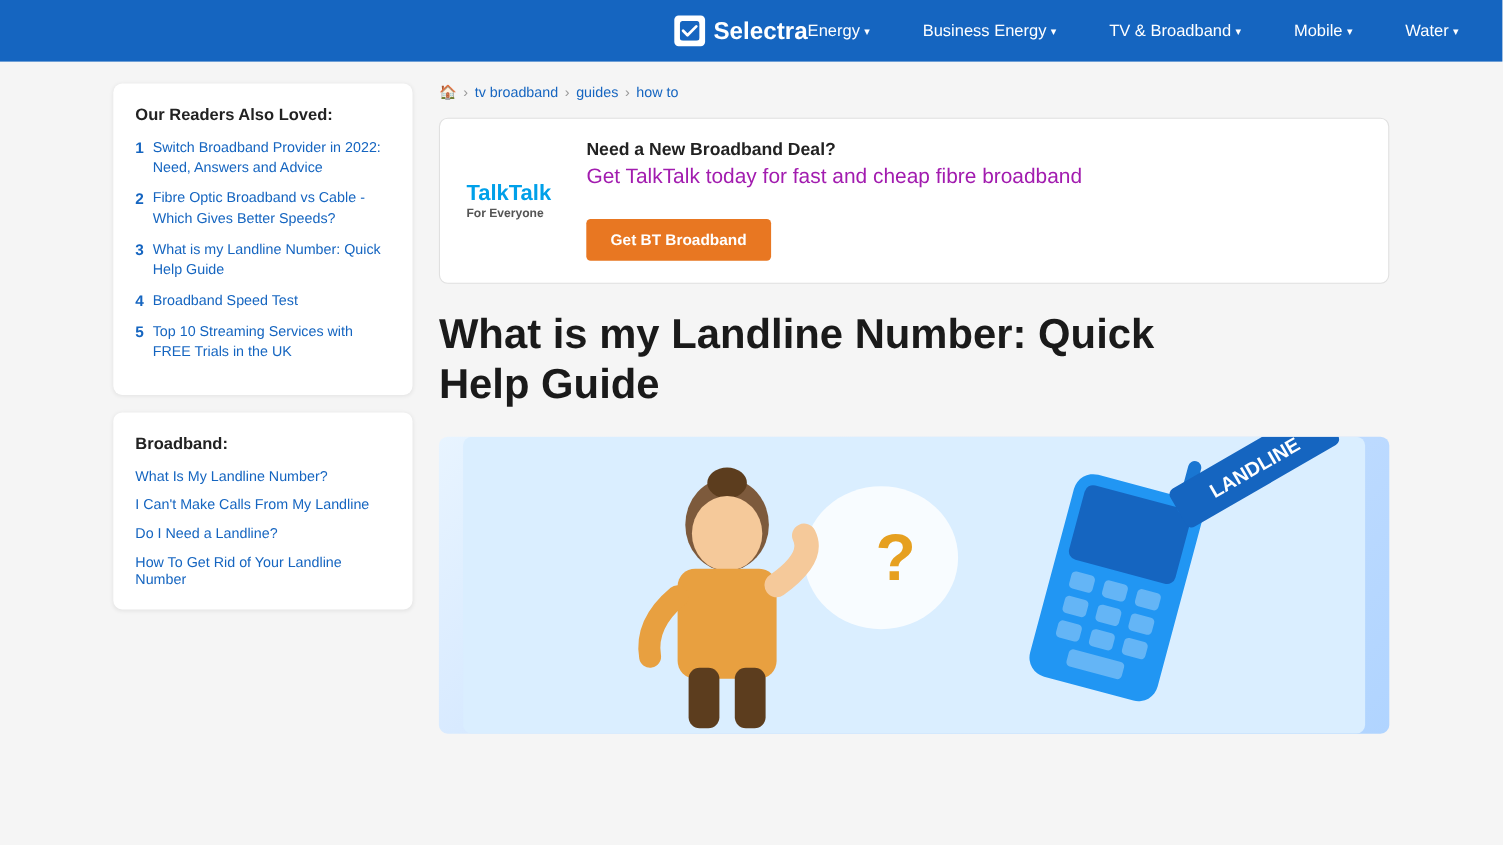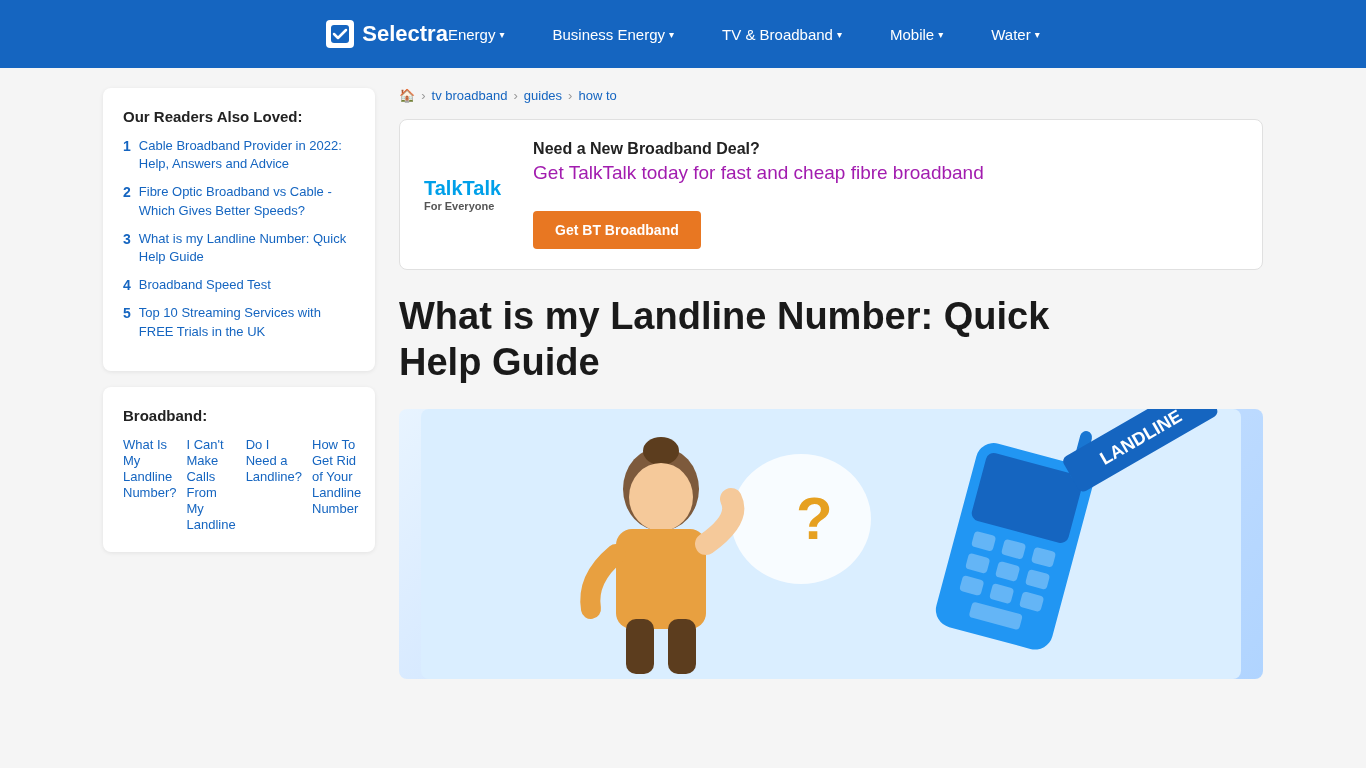--- a/index.html
+++ b/index.html
@@ -2,24 +2,24 @@
 <html><head>
   <meta charset="utf-8">
   <style>
     * { margin: 0; padding: 0; box-sizing: border-box; }
     body { font-family: Arial, sans-serif; background: #f5f5f5; color: #333; font-size: 14px; }
 
     
     .header {
       background: #1565c0;
       padding: 0 40px;
-      height: 68px;
-      display: flex;
-      align-items: center;
-      justify-content: center;
+      height: 56px;
+      display: flex;
+      align-items: center;
+      justify-content: flex-end;
     }
     .logo {
       display: flex;
       align-items: center;
       gap: 8px;
       color: white;
       font-size: 22px;
       font-weight: bold;
     }
     .logo-check {
@@ -105,21 +105,21 @@
 
     .nav-card h3 {
       font-size: 15px;
       font-weight: bold;
       color: #222;
       margin-bottom: 12px;
     }
     .nav-links {
       list-style: none;
       display: flex;
-      flex-direction: row;
+      flex-direction: column;
       gap: 10px;
     }
     .nav-links a {
       color: #1565c0;
       text-decoration: none;
       font-size: 13px;
     }
 
     
     .content {
@@ -253,21 +253,21 @@
 </header>
 
 <div class="main-container">
 
   <aside class="sidebar">
     <div class="sidebar-card">
       <h3>Our Readers Also Loved:</h3>
       <ul class="sidebar-list">
         <li>
           <span class="list-num">1</span>
-          <a href="#">Cable Broadband Provider in 2022: Help, Answers and Advice</a>
+          <a href="#">Switch Broadband Provider in 2022: Need, Answers and Advice</a>
         </li>
         <li>
           <span class="list-num">2</span>
           <a href="#">Fibre Optic Broadband vs Cable - Which Gives Better Speeds?</a>
         </li>
         <li>
           <span class="list-num">3</span>
           <a href="#">What is my Landline Number: Quick Help Guide</a>
         </li>
         <li>

